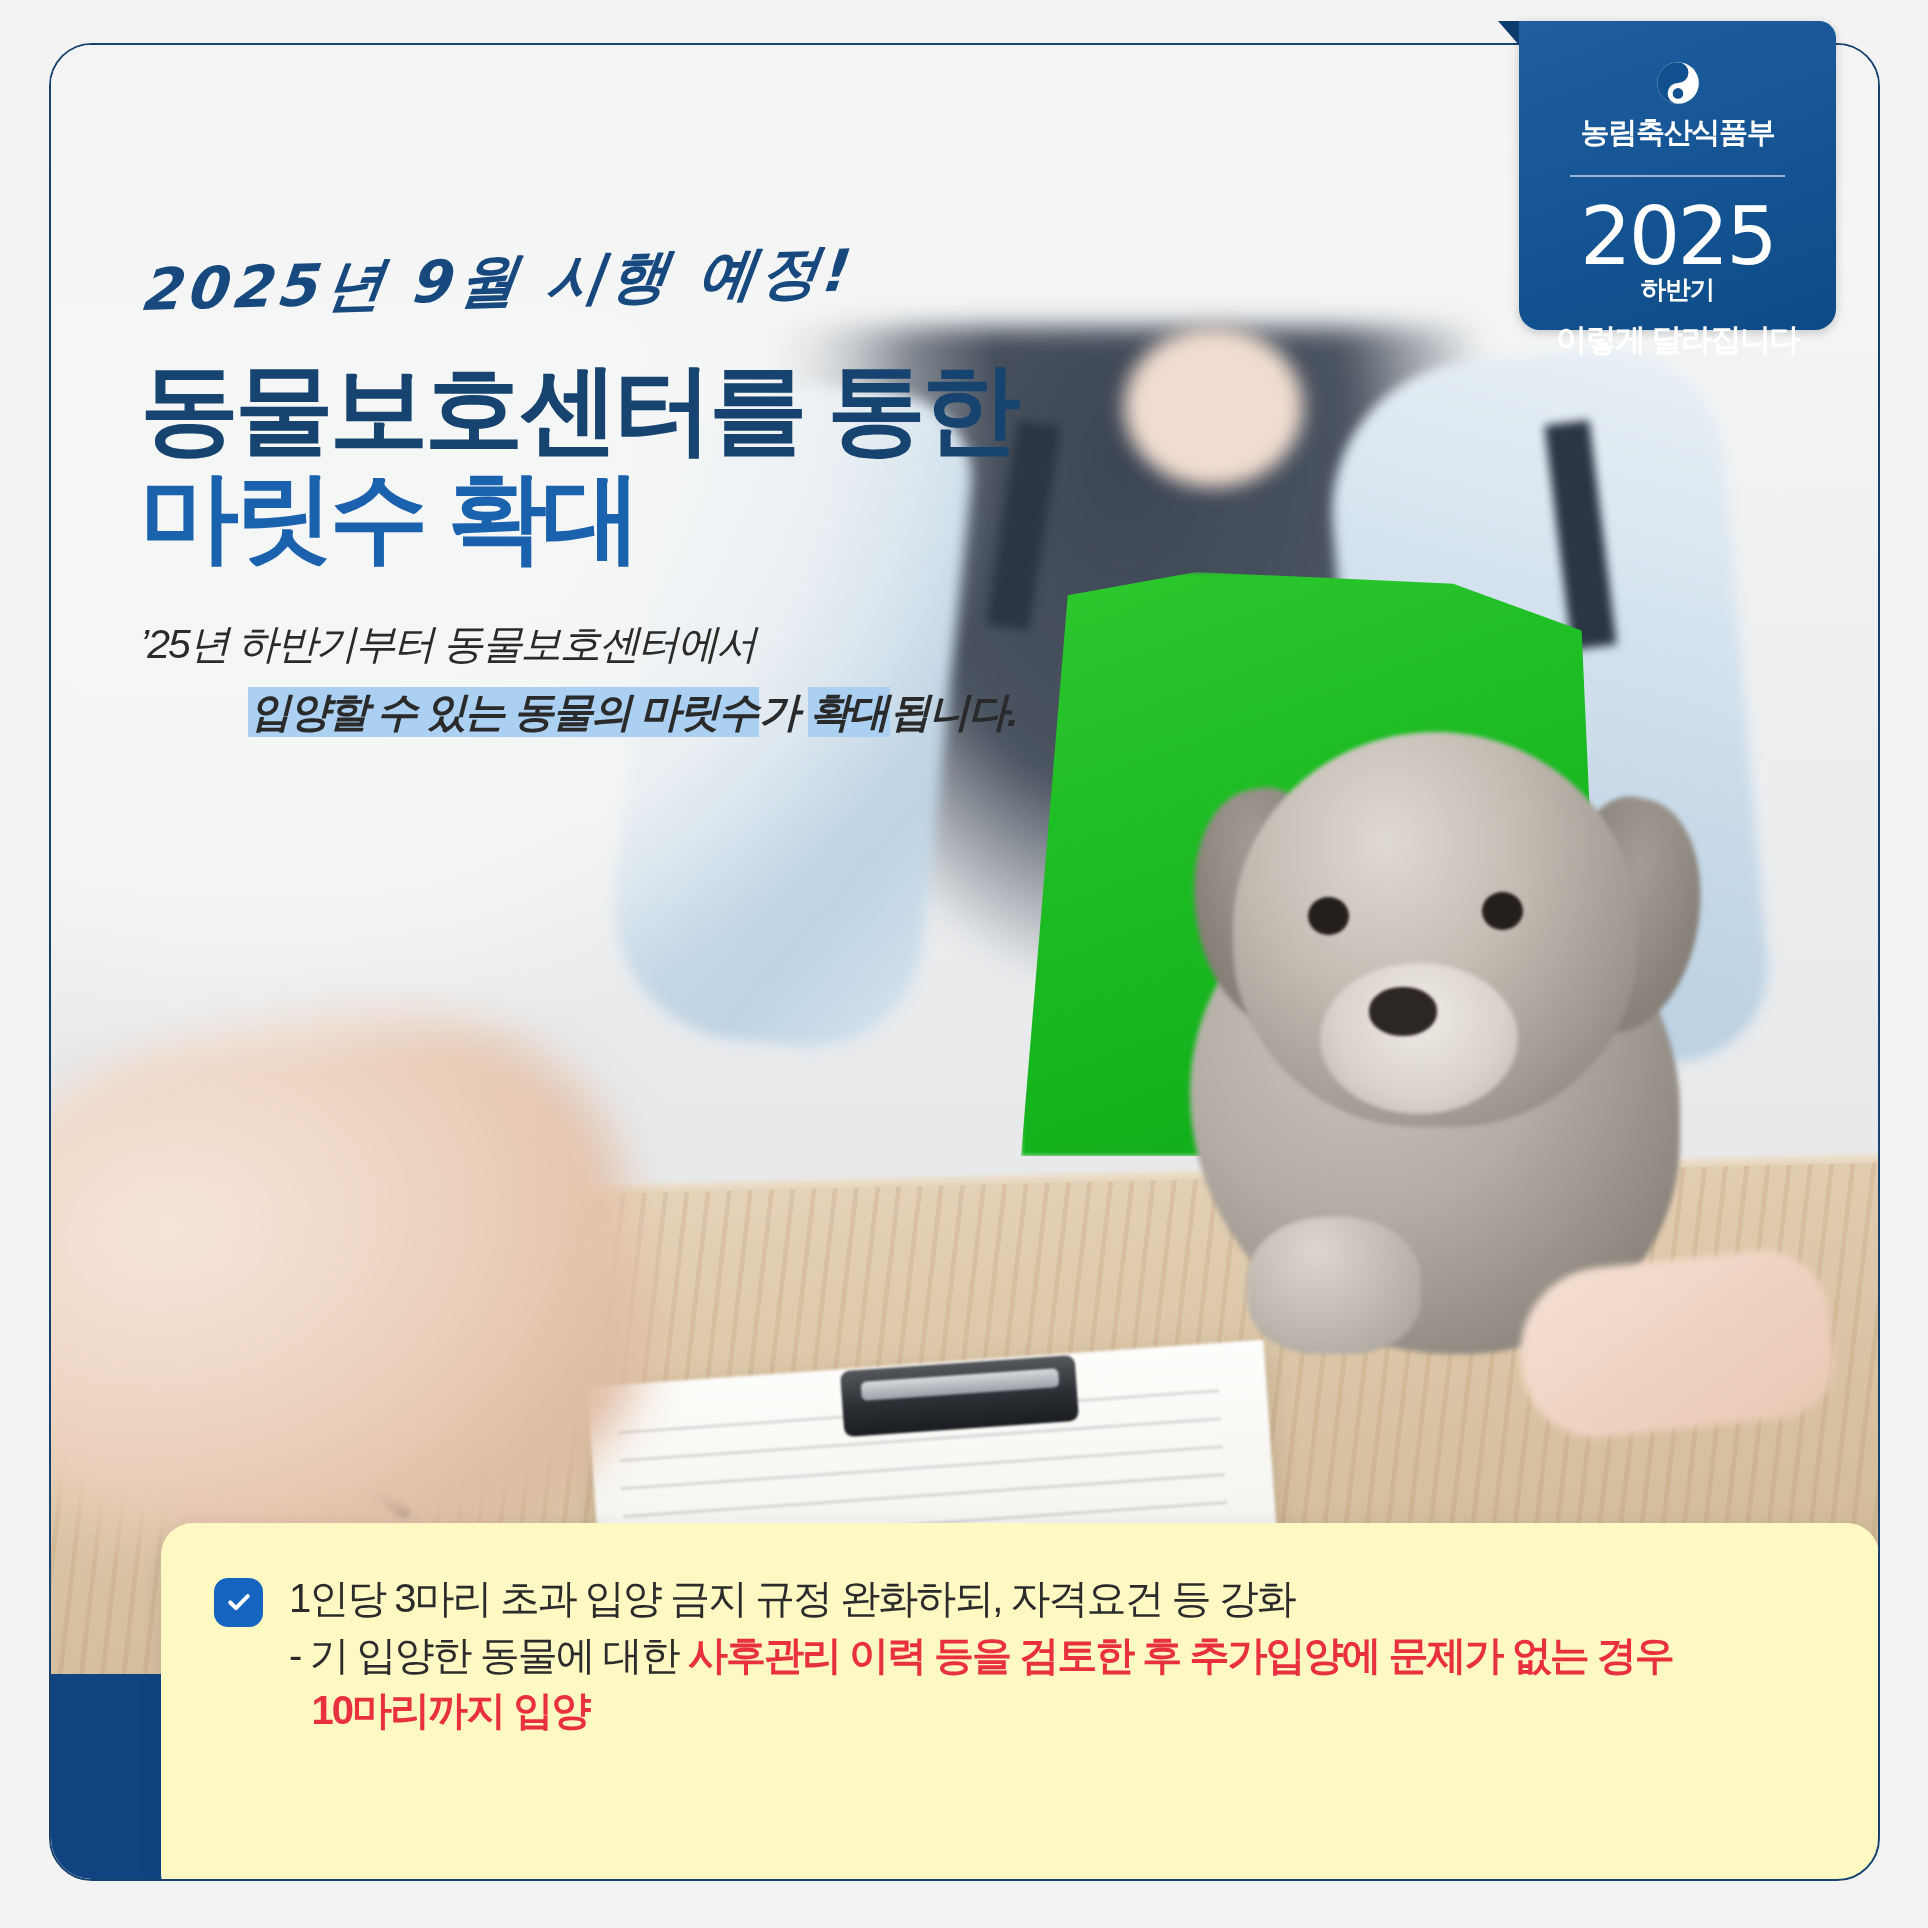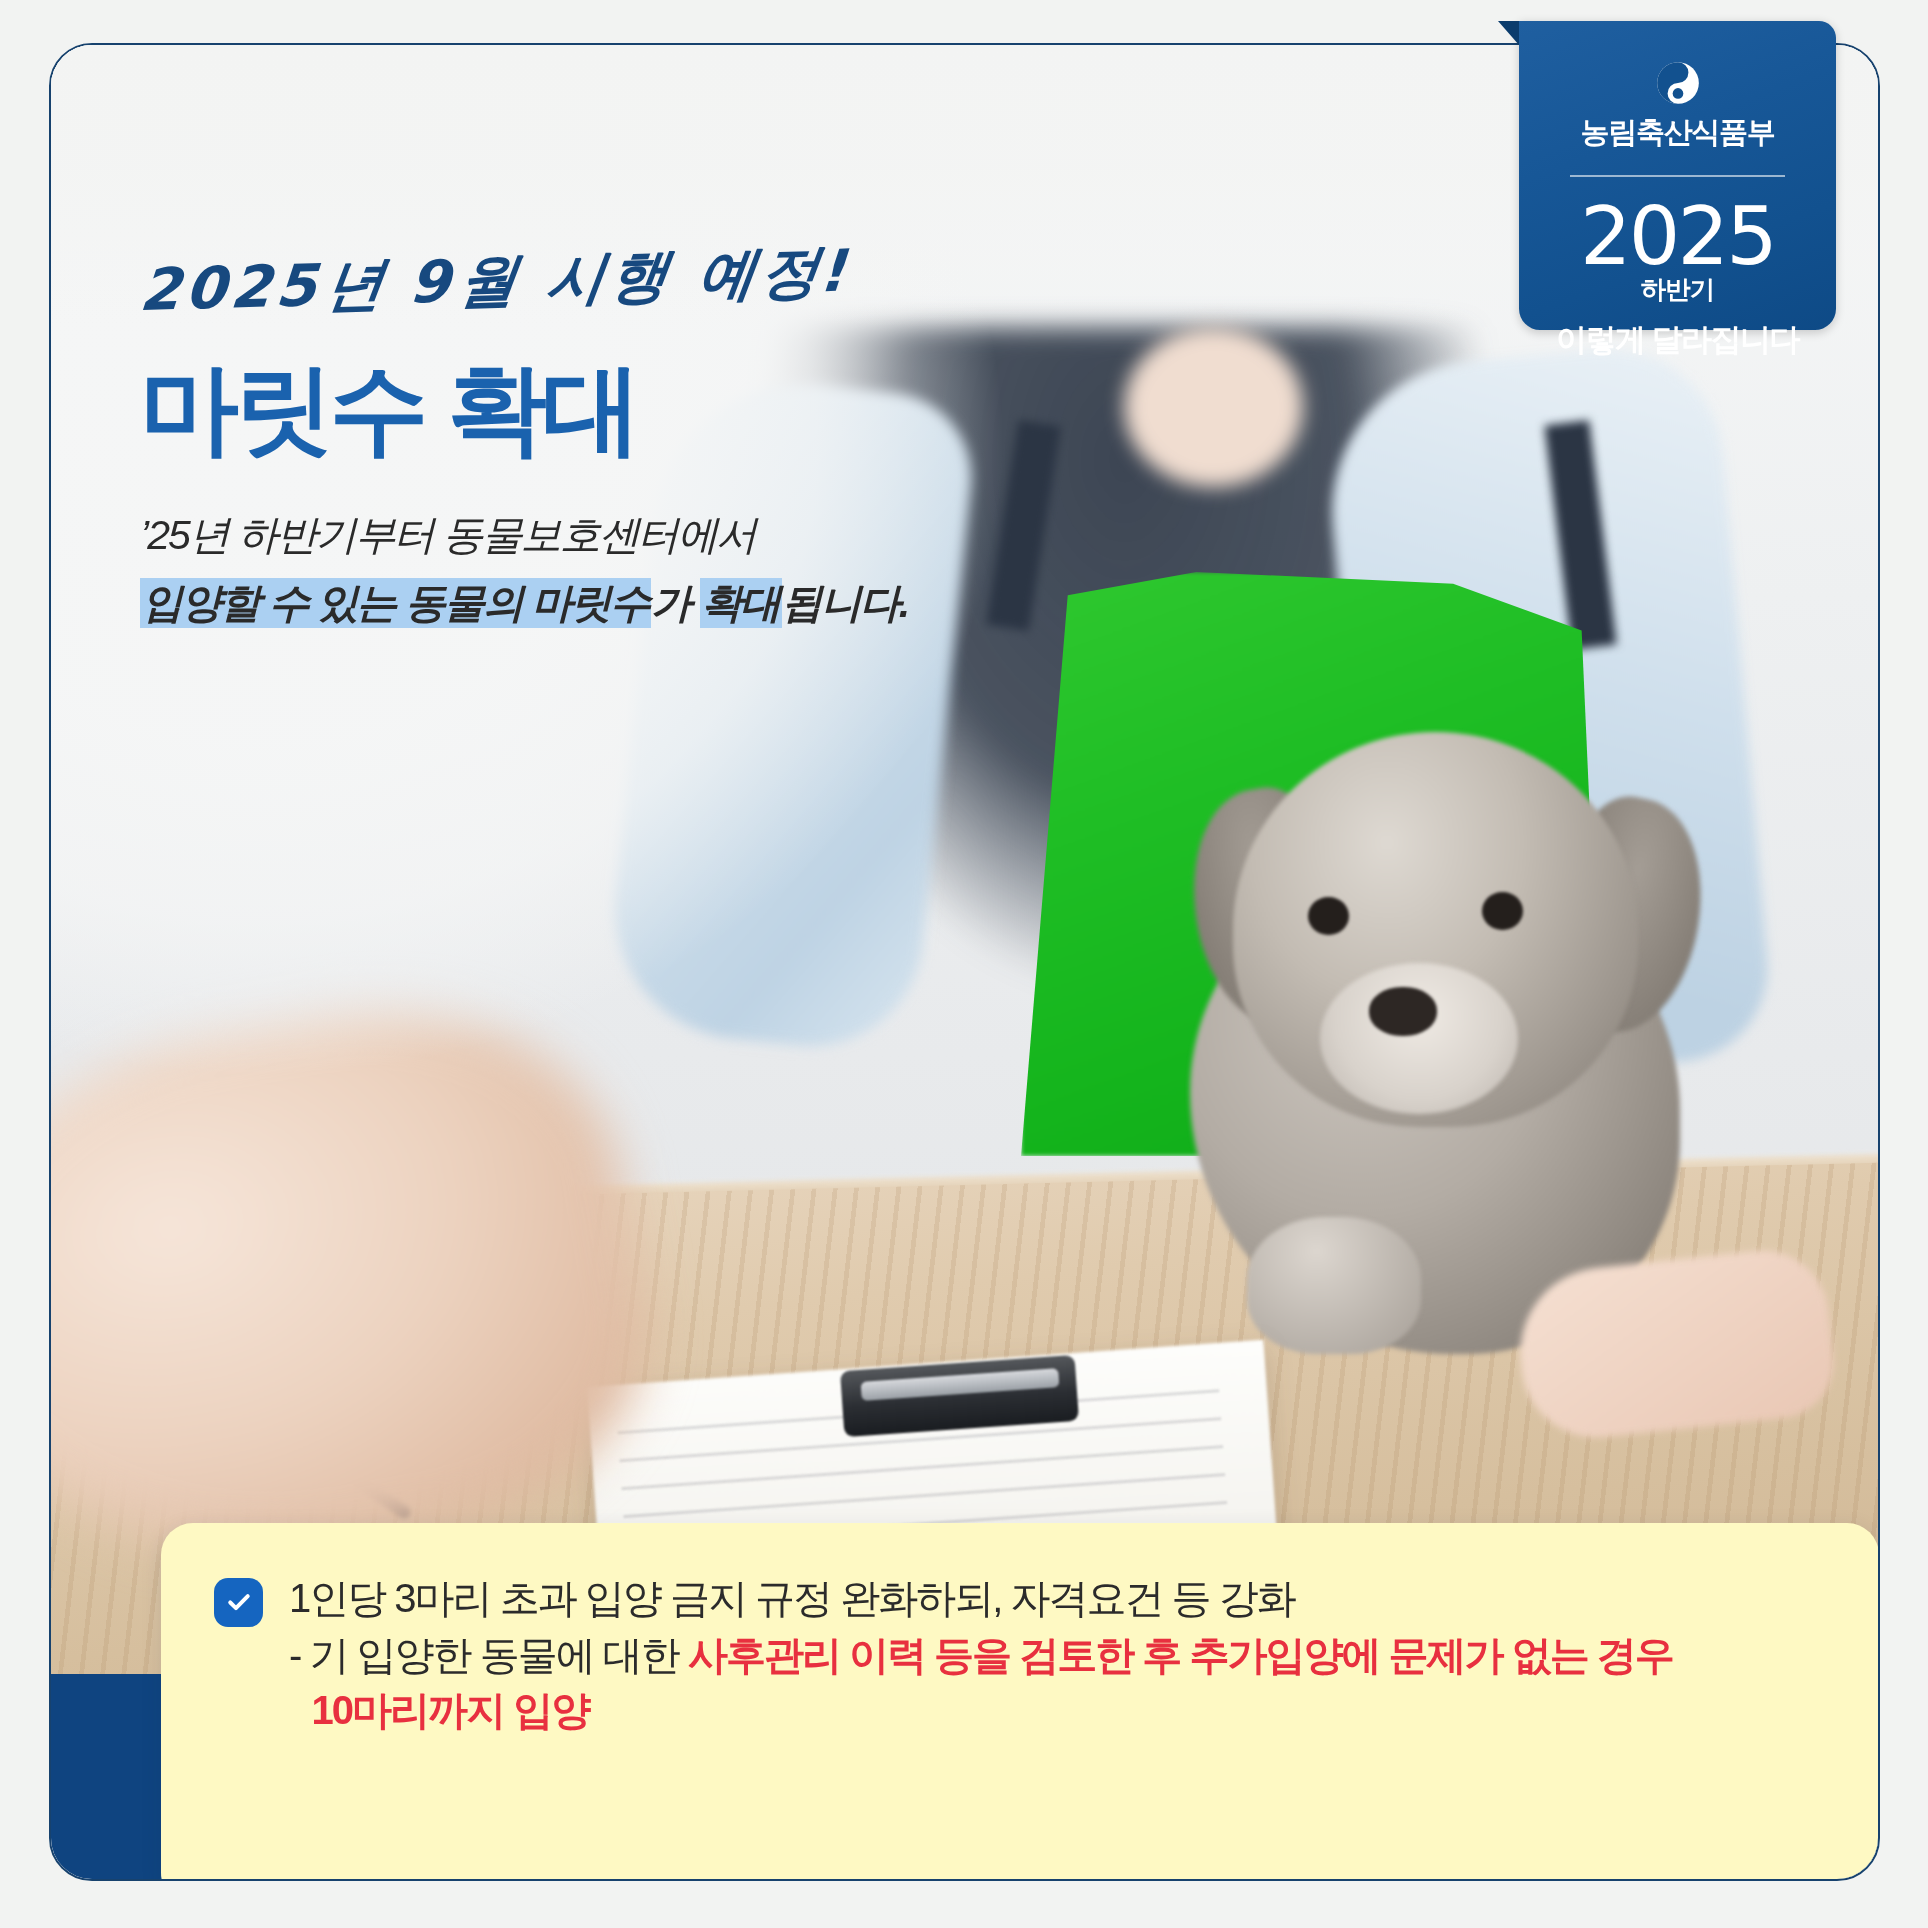--- a/index.html
+++ b/index.html
@@ -390,21 +390,21 @@
 
   .subtitle {
     margin-top: 41px;
     font-size: 41px;
     line-height: 1.52;
     letter-spacing: -1.9px;
     color: #2a2a2a;
     white-space: nowrap;
     font-style: italic;
   }
-  .subtitle .line2 { font-weight: 800; display: block; margin-top: 5.6px; }
+  .subtitle .line2 { font-weight: 800; display: block; margin-top: 5.6px; text-align: right; }
   .hl {
     background: #abd0f2;
     padding: 1.9px 1.9px;
     box-decoration-break: clone;
     -webkit-box-decoration-break: clone;
   }
 
   
   .info-card {
     position: absolute;
@@ -484,20 +484,21 @@
       <div class="fg-arm"></div>
 
       <div class="text-fade"></div>
       <div class="top-fade"></div>
     </div>
 
     <div class="headline-wrap">
       <div class="script-line">2025년 9월 시행 예정!</div>
 
       <div class="title">
+        <span class="t1">동물보호센터를 통한</span>
         <span class="t3">마릿수 확대</span>
       </div>
 
       <div class="subtitle">
         <span>’25년 하반기부터 동물보호센터에서</span>
         <span class="line2"><span class="hl">입양할 수 있는 동물의 마릿수</span><span>가 </span><span class="hl">확대</span><span>됩니다.</span></span>
       </div>
     </div>
 
     <div class="navy-band"></div>

